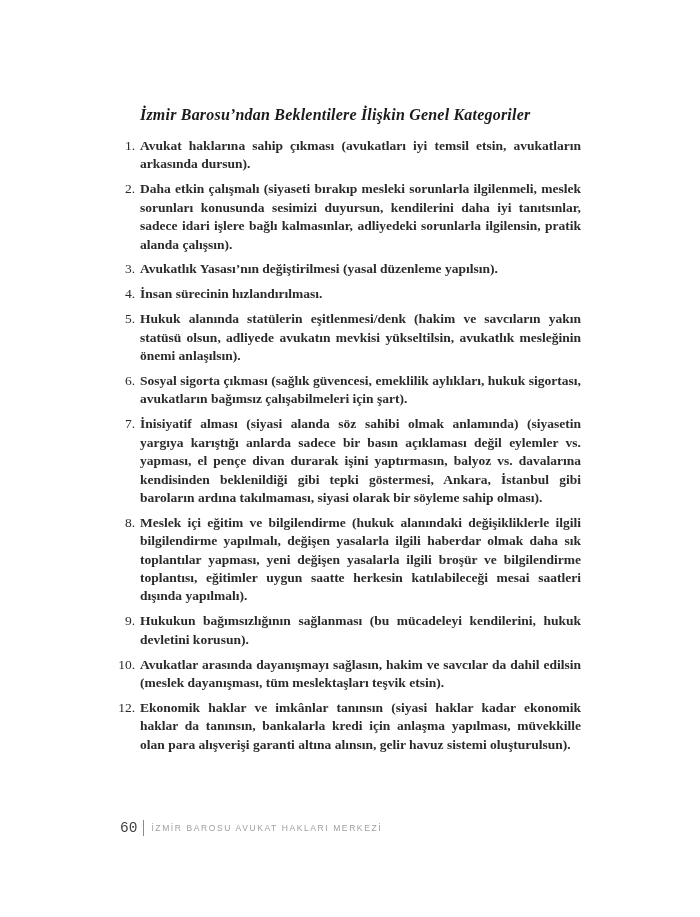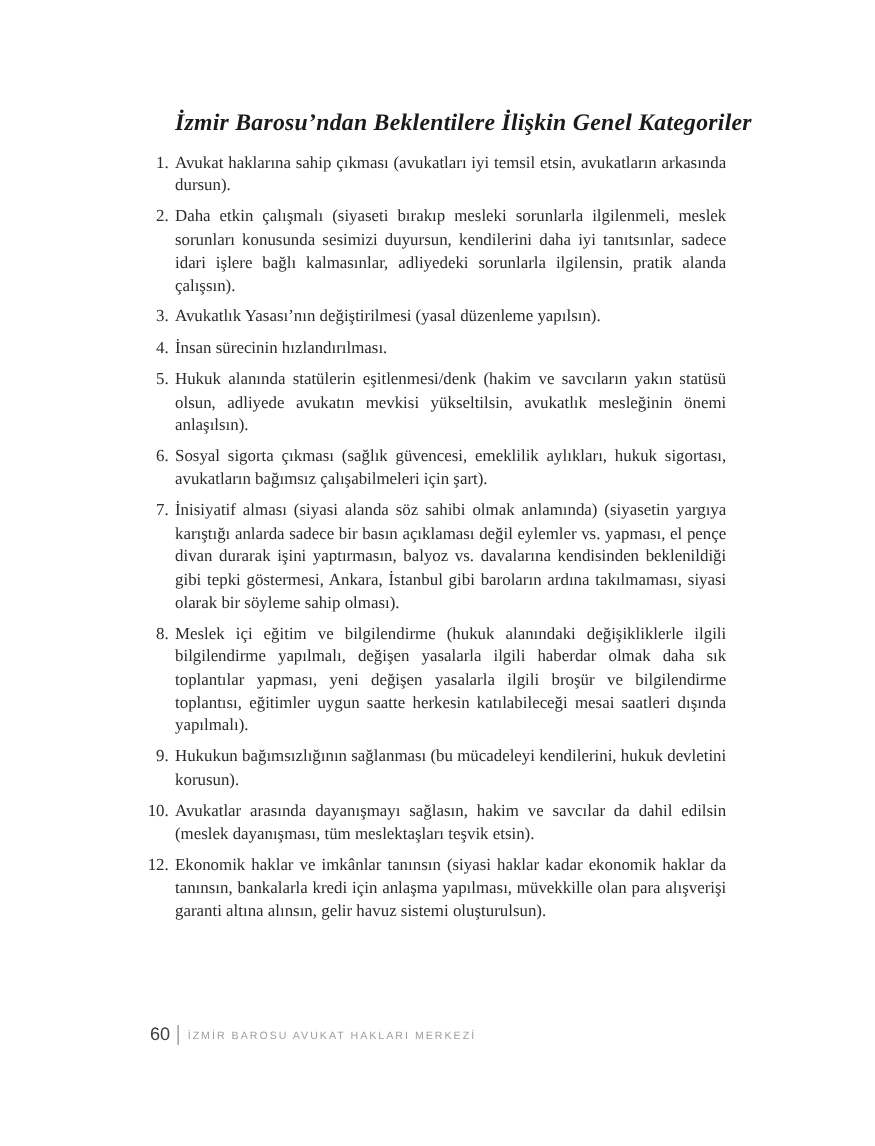--- a/index.html
+++ b/index.html
@@ -18,25 +18,25 @@
   .content {
     position: absolute;
     left: 140px;
     top: 89px;
     width: 441px;
   }
   .title {
     font-family: "Liberation Serif", serif;
     font-weight: bold;
     font-style: italic;
-    font-size: 19px;
+    font-size: 16px;
     line-height: 19px;
     letter-spacing: 0.2px;
     color: #1b1b1b;
-    margin: 0 0 13px 0;
+    margin: 16px 0 13px 0;
     white-space: nowrap;
   }
   .list {
     width: 441px;
   }
   .item {
     display: flex;
     align-items: flex-start;
   }
   .item + .item {
@@ -52,31 +52,32 @@
     line-height: 18.4px;
     color: #2b2b2b;
     white-space: nowrap;
   }
   .body {
     flex: 1 1 auto;
     text-align: justify;
     font-size: 13.5px;
     line-height: 18.4px;
     color: #2b2b2b;
+    font-weight: bold;
   }
   .footer {
     position: absolute;
     left: 120px;
     top: 818px;
     display: flex;
     align-items: center;
     height: 19px;
   }
   .page-num {
-    font-family: Liberation Sans, sans-serif;
+    font-family: Liberation Mono, monospace;
     font-size: 14.5px;
     color: #3e3e3e;
   }
   .sep {
     width: 1px;
     height: 16px;
     background: #8a8a8a;
     margin: 0 7px 0 6px;
   }
   .running {

